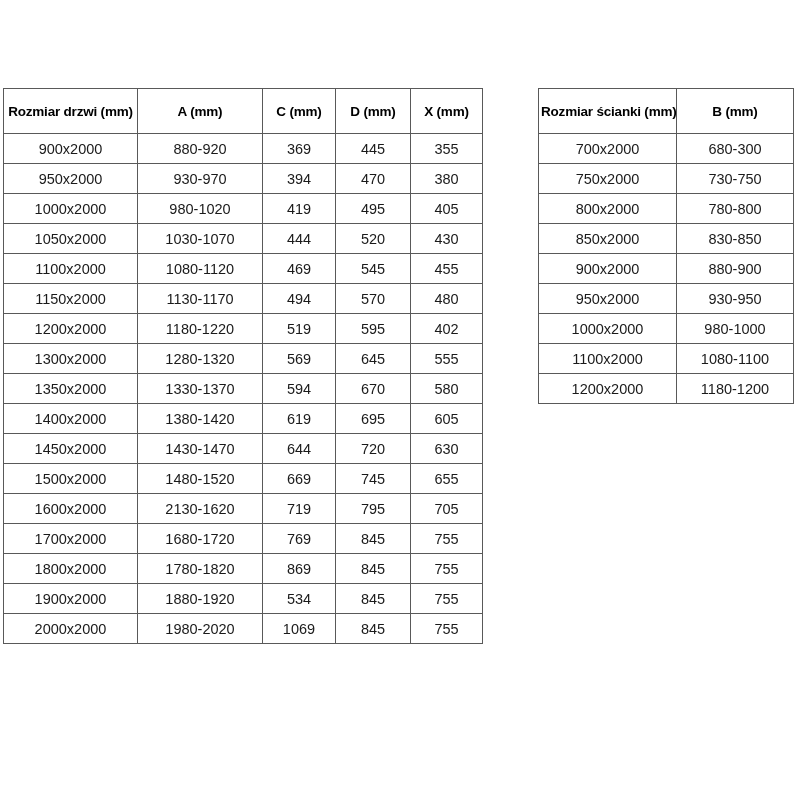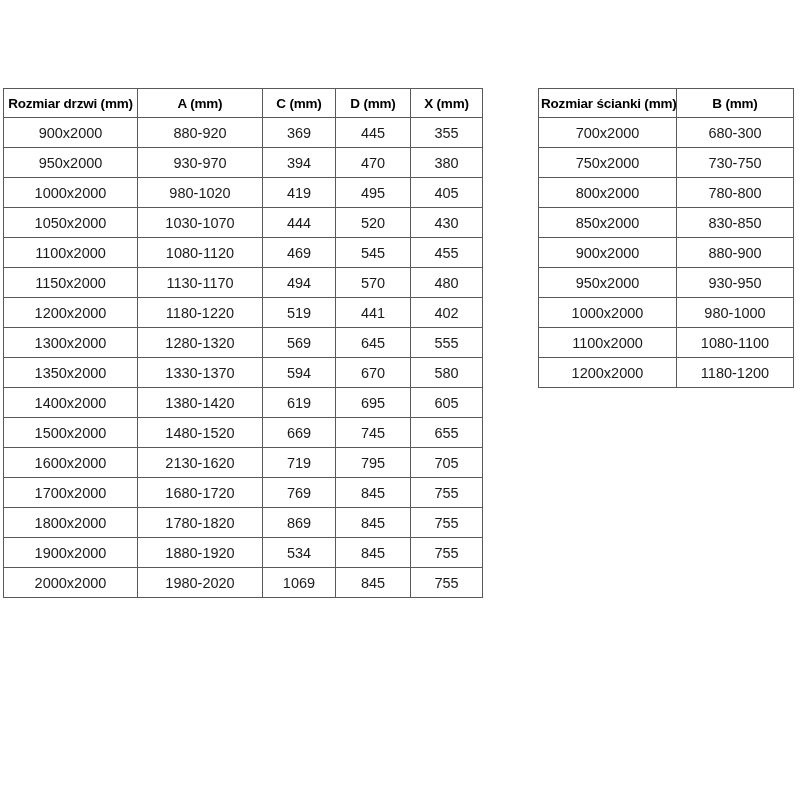--- a/index.html
+++ b/index.html
@@ -29,21 +29,21 @@
   }
   table.dim-table th,
   table.dim-table td {
     border: 1px solid var(--border-color);
     text-align: center;
     vertical-align: middle;
     padding: 0 2px;
     overflow: hidden;
   }
   table.dim-table th {
-    height: 29px;
+    height: 45px;
     font-size: 13.5px;
     font-weight: bold;
     letter-spacing: -0.2px;
     white-space: nowrap;
     color: #000000;
   }
   table.dim-table td {
     height: 30px;
     font-size: 14.5px;
     font-weight: normal;
@@ -122,21 +122,21 @@
           <td>1150x2000</td>
           <td>1130-1170</td>
           <td>494</td>
           <td>570</td>
           <td>480</td>
         </tr>
         <tr>
           <td>1200x2000</td>
           <td>1180-1220</td>
           <td>519</td>
-          <td>441</td>
+          <td>595</td>
           <td>402</td>
         </tr>
         <tr>
           <td>1300x2000</td>
           <td>1280-1320</td>
           <td>569</td>
           <td>645</td>
           <td>555</td>
         </tr>
         <tr>
@@ -145,20 +145,27 @@
           <td>594</td>
           <td>670</td>
           <td>580</td>
         </tr>
         <tr>
           <td>1400x2000</td>
           <td>1380-1420</td>
           <td>619</td>
           <td>695</td>
           <td>605</td>
+        </tr>
+        <tr>
+          <td>1450x2000</td>
+          <td>1430-1470</td>
+          <td>644</td>
+          <td>720</td>
+          <td>630</td>
         </tr>
         <tr>
           <td>1500x2000</td>
           <td>1480-1520</td>
           <td>669</td>
           <td>745</td>
           <td>655</td>
         </tr>
         <tr>
           <td>1600x2000</td>

